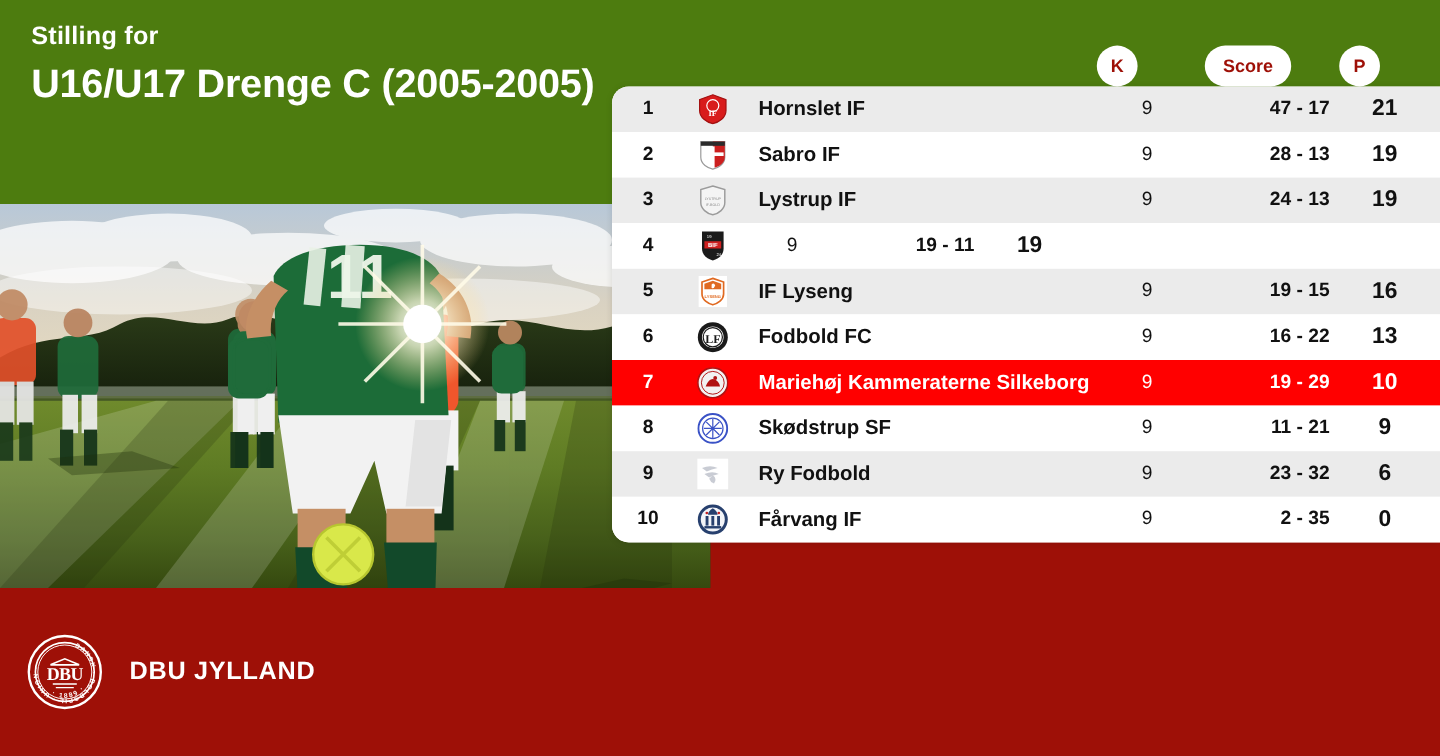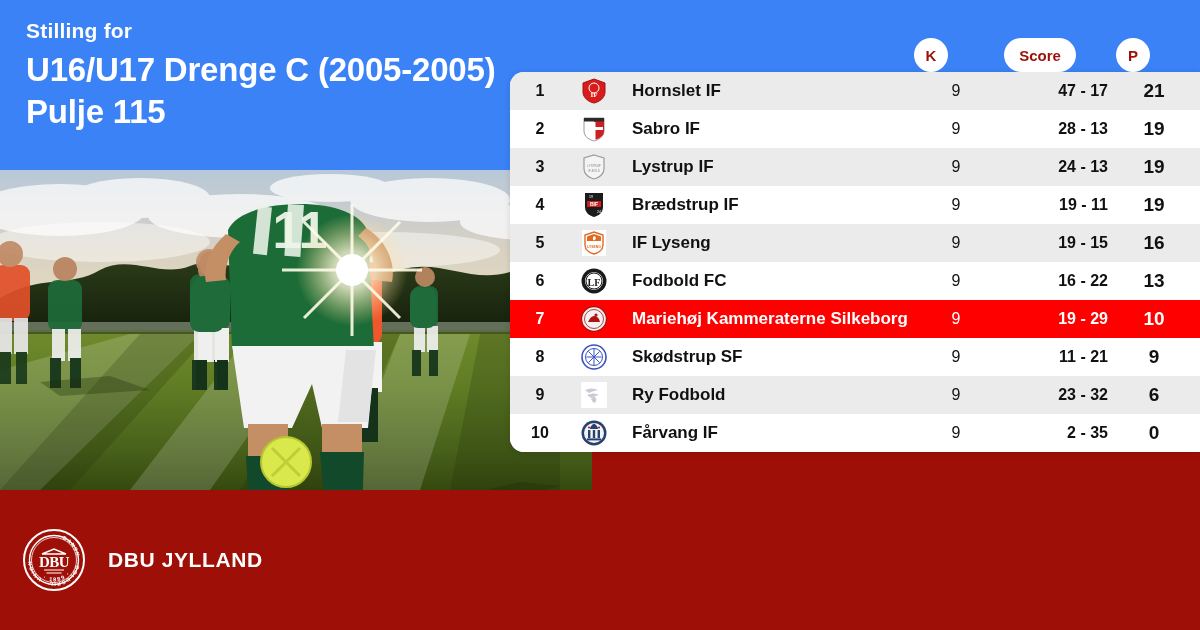--- a/index.html
+++ b/index.html
@@ -4,21 +4,21 @@
 <style>
   * { box-sizing: border-box; margin: 0; padding: 0; }
   html, body {
     width: 1200px; height: 630px;
     font-family: "Liberation Sans", sans-serif;
     overflow: hidden;
   }
   #stage {
     position: relative;
     width: 1200px; height: 630px;
-    background: #3b82f6;
+    background: #4d7c0f;
     overflow: hidden;
   }
 
   
   .lower-band {
     position: absolute; left: 0; top: 300px; width: 1200px; height: 330px;
     background: #9e1007;
   }
   .watermark {
     position: absolute; left: 0; top: 300px; width: 1200px; height: 330px;
@@ -155,21 +155,20 @@
   <div class="watermark">
     <div class="wm-glyph" style="left:60px; top:-40px; font-size:200px;">IF</div>
     <div class="wm-glyph" style="left:780px; top:-60px; font-size:210px; font-style:italic;">co</div>
     <div class="wm-glyph" style="left:960px; top:-54px; font-size:200px;">V</div>
     <div class="wm-glyph" style="left:1130px; top:-48px; font-size:190px;">S</div>
   </div>
 
   <div class="header-block">
     <div class="kicker">Stilling for</div>
     <div class="headline">U16/U17 Drenge C (2005-2005)</div>
-    <div class="headline">Pulje 115</div>
   </div>
 
   <div class="photo">
     <svg viewBox="0 0 592 320" preserveAspectRatio="none" aria-hidden="true">
       <defs>
         <linearGradient id="sky" x1="0" y1="0" x2="0" y2="1">
           <stop offset="0%" stop-color="#b8c8d8"></stop>
           <stop offset="55%" stop-color="#d9d2c2"></stop>
           <stop offset="100%" stop-color="#e8dcc0"></stop>
         </linearGradient>
@@ -461,21 +460,20 @@
           <div class="c-pos">4</div>
           <div class="c-logo">
             <svg width="24" height="26" viewBox="0 0 24 26">
               <path d="M3 1 H21 V15 C21 21 16 24 12 25 C8 24 3 21 3 15 Z" fill="#1b1b1b"></path>
               <path d="M5 9 H19 V15 H5 Z" fill="#cf2020"></path>
               <text x="12" y="14" text-anchor="middle" font-family="Liberation Sans, sans-serif" font-size="5" font-weight="700" fill="#fff">BIF</text>
               <text x="7" y="6" font-family="Liberation Sans, sans-serif" font-size="3.5" fill="#fff">19</text>
               <text x="15" y="21" font-family="Liberation Sans, sans-serif" font-size="3.5" fill="#fff">24</text>
             </svg>
           </div>
-          <div class="c-team">Brædstrup IF</div>
           <div class="c-k">9</div>
           <div class="c-score">19 - 11</div>
           <div class="c-p">19</div>
         </div>
         <div class="row alt">
           <div class="c-pos">5</div>
           <div class="c-logo">
             <svg width="24" height="26" viewBox="0 0 24 26">
               <rect x="0" y="0" width="24" height="26" fill="#ffffff"></rect>
               <path d="M12 2 L21 5 V15 C21 20 16 23 12 24 C8 23 3 20 3 15 V5 Z" fill="#ffffff" stroke="#e06a22" stroke-width="1.4"></path>

